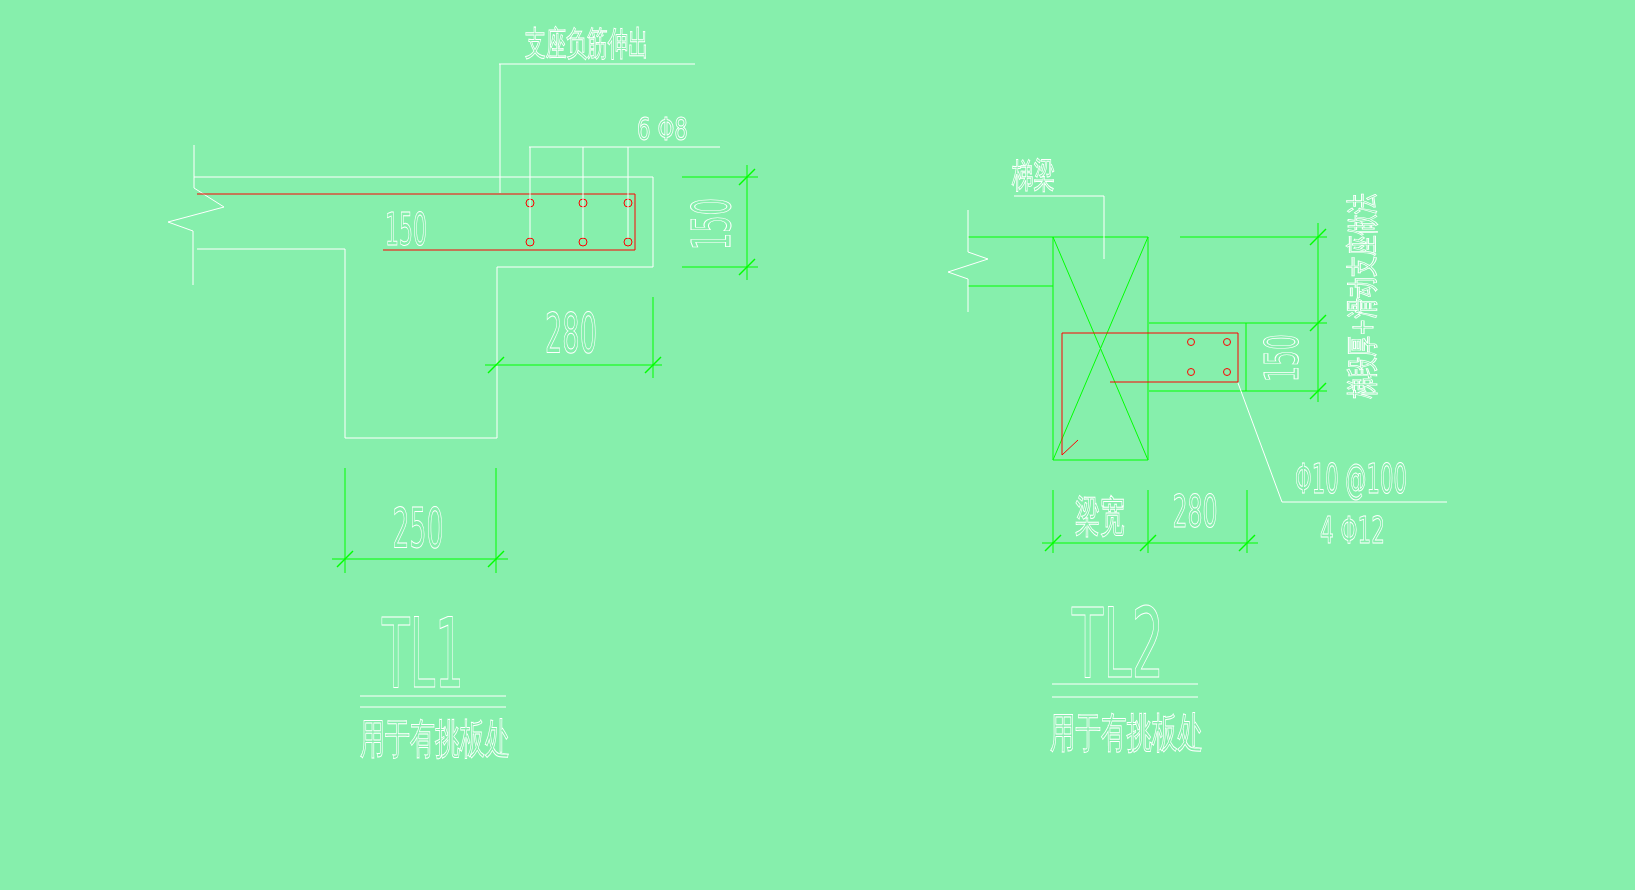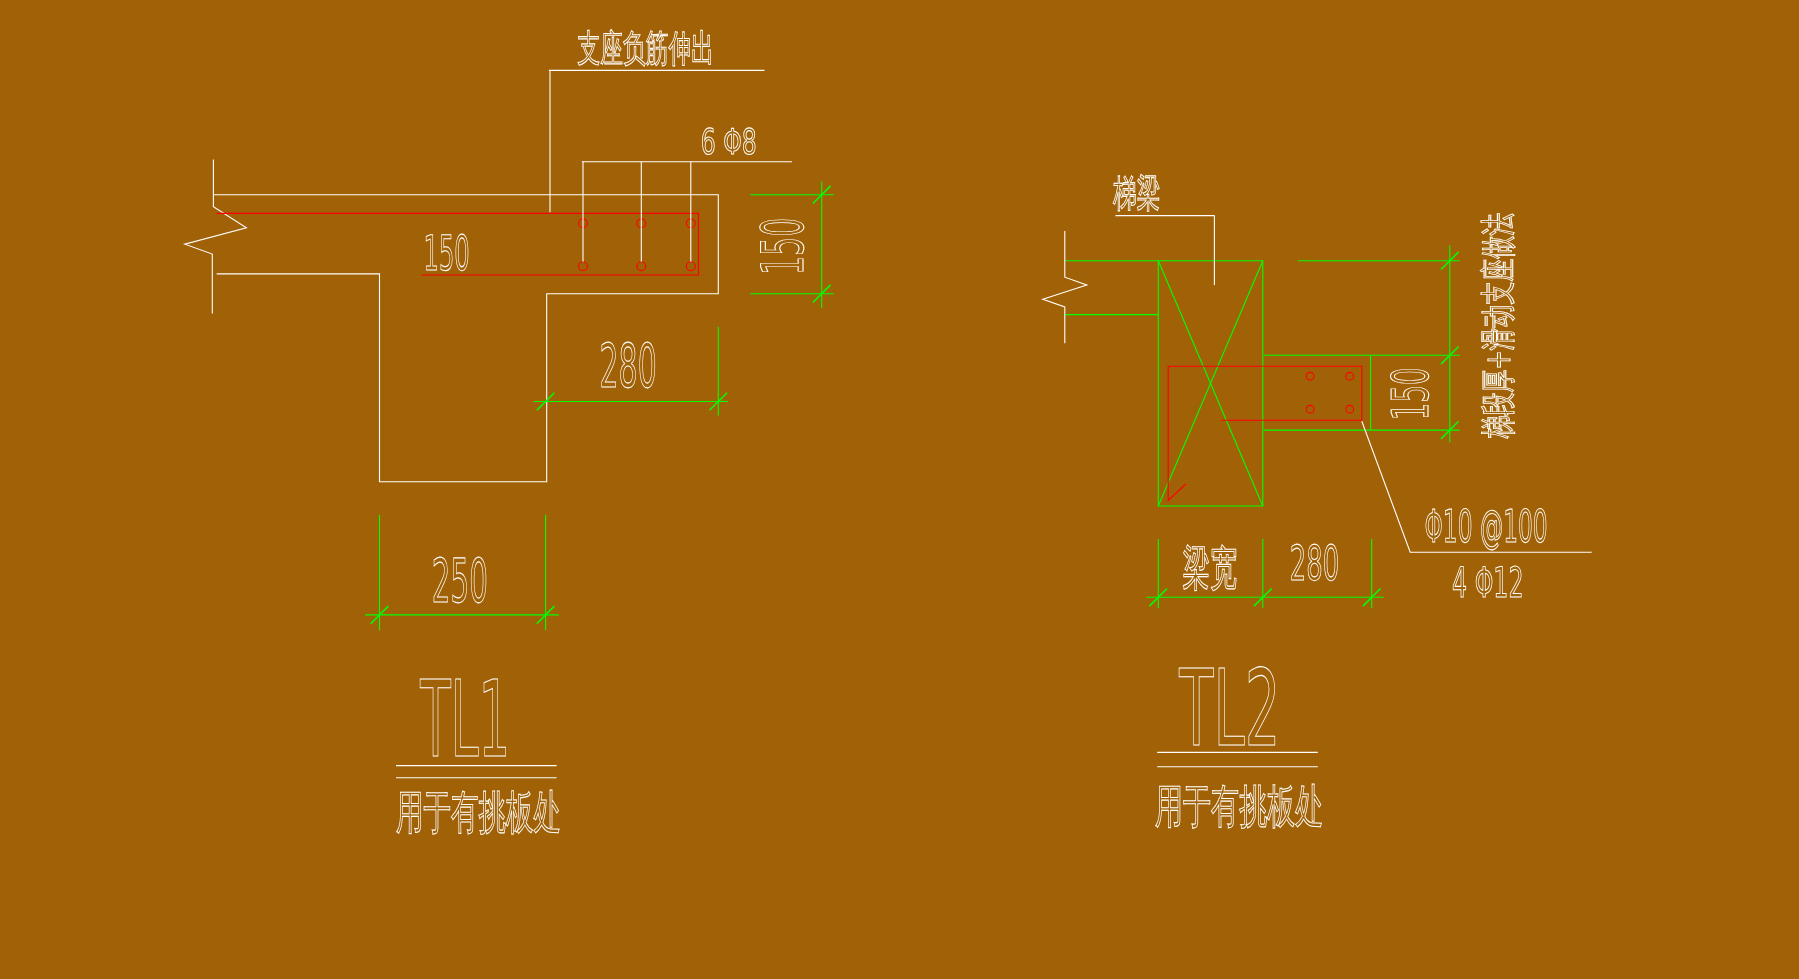--- a/index.html
+++ b/index.html
@@ -1,16 +1,16 @@
 <!DOCTYPE html>
 <html><head>
 <meta charset="utf-8">
 <style>
   html,body{margin:0;padding:0;background:#000;}
-  .stage{width:1635px;height:890px;background:#a16207;position:relative;overflow:hidden;}
+  .stage{width:1635px;height:890px;background:#86efac;position:relative;overflow:hidden;}
   svg{display:block;}
   .w{stroke:#ffffff;fill:none;stroke-width:1;}
   .r{stroke:#ff0000;fill:none;stroke-width:1;}
   .g{stroke:#00ff00;fill:none;stroke-width:1;}
   .gt{stroke:#00ff00;fill:none;stroke-width:1.4;}
   text.t{fill:none;stroke:#ffffff;stroke-width:1;font-family:"DejaVu Sans",sans-serif;}
 </style>
 </head>
 <body>
 

